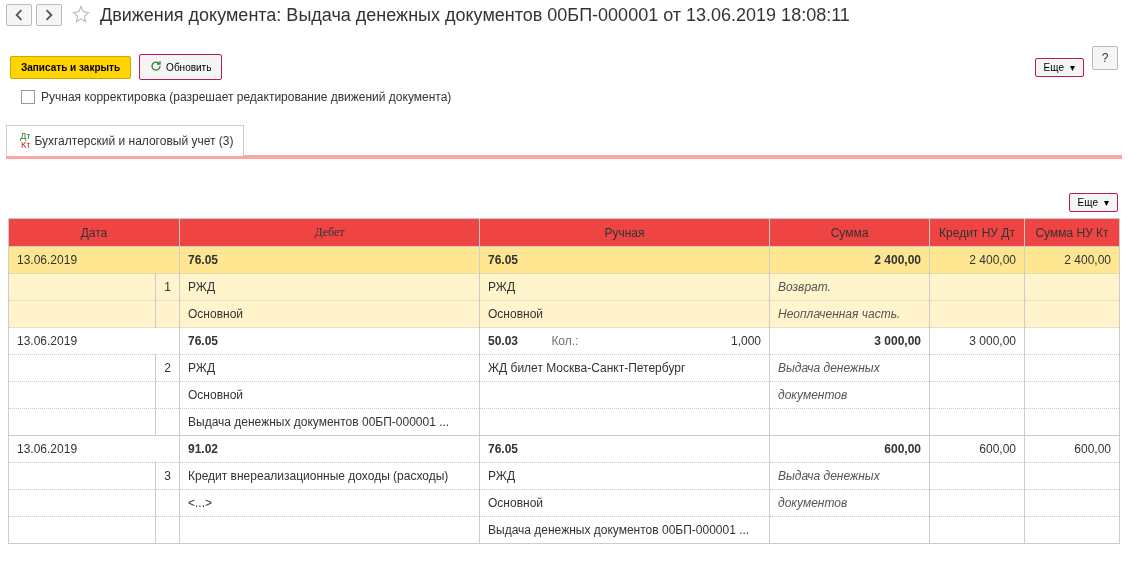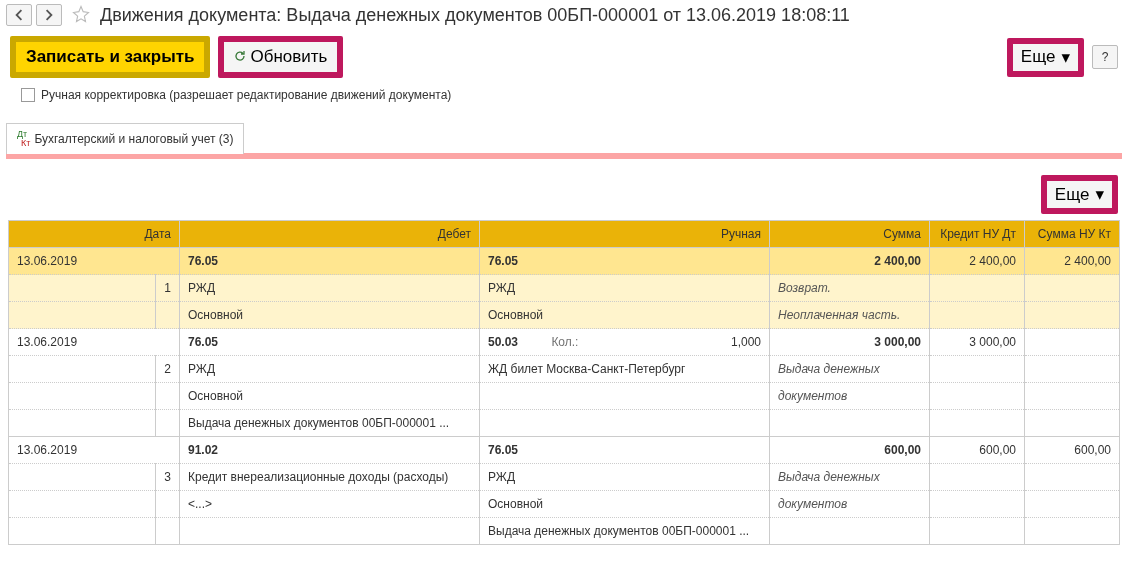--- a/index.html
+++ b/index.html
@@ -4,46 +4,46 @@
 <style>
   * { box-sizing: border-box; margin: 0; padding: 0; }
   body { font-family: Arial, sans-serif; font-size: 12px; color: #333; background: #fff; width: 1128px; }
   .toolbar { display: flex; align-items: center; padding: 4px 6px; gap: 4px; }
   .nav-btn { width: 26px; height: 22px; border: 1px solid #bbb; background: #f5f5f5; display: inline-flex; align-items: center; justify-content: center; cursor: pointer; border-radius: 2px; }
   .nav-btn svg { width: 12px; height: 12px; }
   .star-icon { margin: 0 6px; color: #bbb; }
   .star-icon svg { width: 18px; height: 18px; }
   .title { font-size: 18px; font-weight: normal; color: #333; margin-left: 0; }
   .action-bar { display: flex; align-items: center; padding: 6px 10px; gap: 8px; }
-  .btn { border: 6px solid #be185d; padding: 5px 10px; background: #f5f5f5; font-size: 17px; display: inline-flex; align-items: center; gap: 4px; cursor: pointer; border-radius: 2px; }
+  .btn { border: 1px solid #be185d; padding: 5px 10px; background: #f5f5f5; font-size: 10px; display: inline-flex; align-items: center; gap: 4px; cursor: pointer; border-radius: 2px; margin-top: 18px; }
   .btn-primary { background: #ffd400; border-color: #caa800; font-weight: bold; }
   .btn-small { padding: 3px 8px; }
   .spacer { flex: 1; }
   .help-btn { width: 26px; height: 24px; border: 1px solid #bbb; background: #f5f5f5; display: inline-flex; align-items: center; justify-content: center; border-radius: 2px; cursor: pointer; }
   .checkbox-row { display: flex; align-items: center; padding: 4px 21px; gap: 6px; margin-bottom: 6px; }
   .checkbox { width: 14px; height: 14px; border: 1px solid #999; background: #fff; }
-  .tabs { display: flex; border-bottom: 6px solid #fca5a5; margin: 16px 6px; }
+  .tabs { display: flex; border-bottom: 4px solid #fca5a5; margin: 16px 6px; text-align: right; }
   .tab { border: 1px solid #ccc; border-bottom: none; padding: 6px 10px; background: #fff; display: flex; align-items: center; gap: 4px; font-size: 12px; cursor: pointer; position: relative; top: 1px; }
   .tab-icon { font-size: 9px; line-height: 1; }
   .tab-icon .dt { color: #2a7a2a; display: block; }
   .tab-icon .kt { color: #c02020; display: block; margin-left: 4px; }
   .tab-bar-right { margin: 8px 10px 6px 0; display: flex; justify-content: flex-end; }
   .grid { border: 1px solid #ccc; margin: 0 8px 8px 8px; border-collapse: collapse; width: calc(100% - 16px); }
-  .grid th { background: #eab308; border: 1px solid #ccc; padding: 6px 8px; text-align: right; font-weight: normal; font-size: 12px; margin-top: 28px; }
+  .grid th { background: #ef4444; border: 1px solid #ccc; padding: 6px 8px; text-align: center; font-weight: normal; font-size: 12px; margin-top: 28px; }
   .grid td { border-left: 1px solid #ccc; border-right: 1px solid #ccc; padding: 6px 8px; font-size: 12px; vertical-align: top; }
   .row-sep td { border-bottom: 1px solid #ccc; }
   .sub-sep td { border-bottom: 1px dotted #ccc; }
   .highlight td { background: #fff4cc; }
   .highlight.first td { background: #ffe690; }
   .num-right { text-align: right; }
   .bold { font-weight: bold; }
   .italic { font-style: italic; color: #555; }
   .col-date { width: 120px; }
   .col-no { width: 20px; text-align: right; padding-right: 6px; }
-  .col-debit { width: 300px; }
+  .col-debit { width: 300px; font-family: Liberation Serif, serif; }
   .col-credit { width: 290px; }
   .col-sum { width: 160px; }
   .col-nu { width: 95px; }
   .kol-label { color: #737373; display:inline-block; width: 110px;}
   .refresh-icon svg { width: 12px; height: 12px; }
   .chevron-down { margin-left: 2px; }
 </style>
 </head>
 <body>
 

